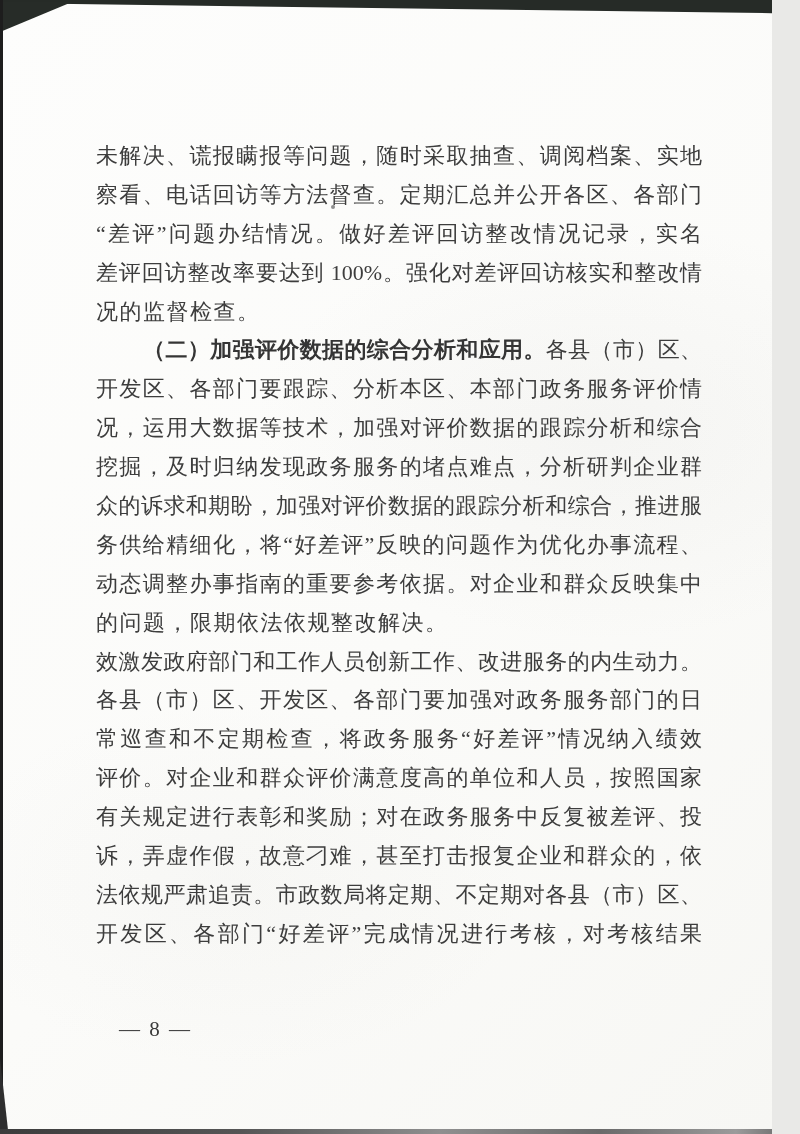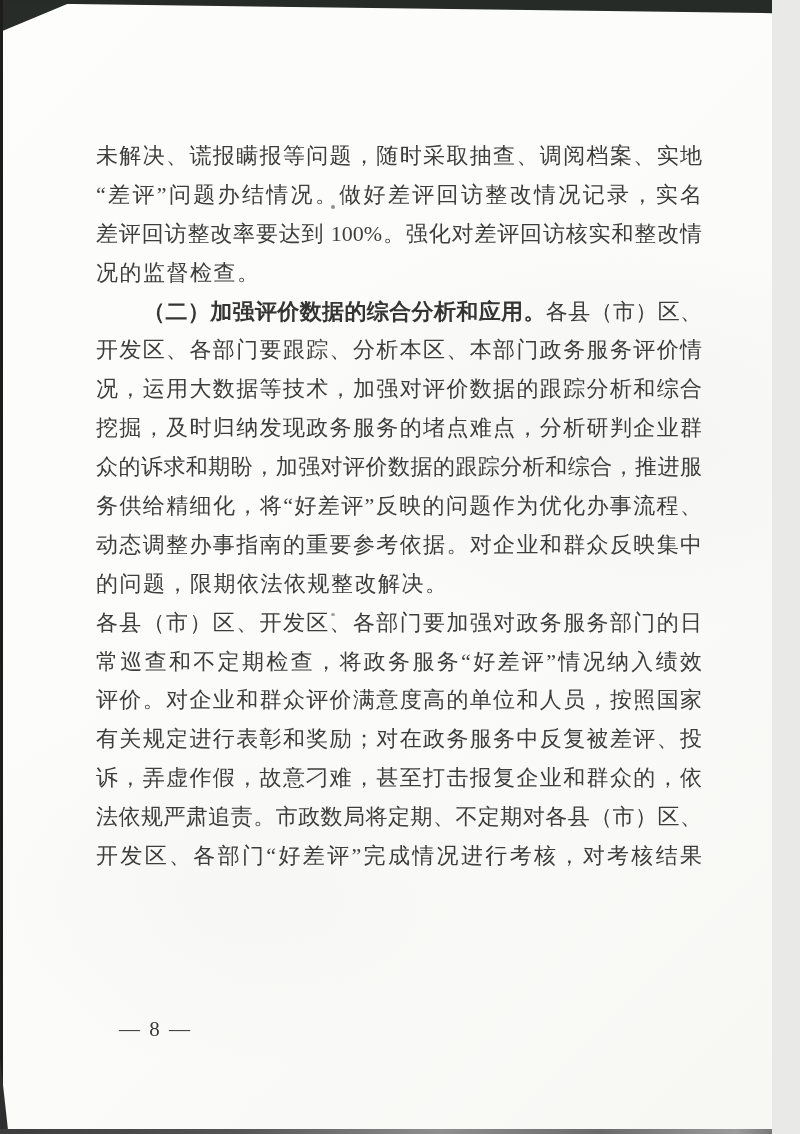--- a/index.html
+++ b/index.html
@@ -124,31 +124,33 @@
   <div class="edge-left-wedge"></div>
   <div class="edge-right"></div>
   <div class="edge-right-outer"></div>
   <div class="edge-bottom"></div>
 
   <div class="speck s1"></div>
   <div class="speck s2"></div>
 
   <div class="body-text">
       <div class="line">未解决、谎报瞒报等问题，随时采取抽查、调阅档案、实地</div>
+      <div class="line">察看、电话回访等方法督查。定期汇总并公开各区、各部门</div>
       <div class="line">“差评”问题办结情况。做好差评回访整改情况记录，实名</div>
       <div class="line">差评回访整改率要达到 100%。强化对差评回访核实和整改情</div>
       <div class="line short">况的监督检查。</div>
       <div class="line indent"><span class="heading">（二）加强评价数据的综合分析和应用。</span>各县（市）区、</div>
       <div class="line">开发区、各部门要跟踪、分析本区、本部门政务服务评价情</div>
       <div class="line">况，运用大数据等技术，加强对评价数据的跟踪分析和综合</div>
       <div class="line">挖掘，及时归纳发现政务服务的堵点难点，分析研判企业群</div>
       <div class="line">众的诉求和期盼，加强对评价数据的跟踪分析和综合，推进服</div>
       <div class="line">务供给精细化，将“好差评”反映的问题作为优化办事流程、</div>
       <div class="line">动态调整办事指南的重要参考依据。对企业和群众反映集中</div>
       <div class="line short">的问题，限期依法依规整改解决。</div>
+      <div class="line">效激发政府部门和工作人员创新工作、改进服务的内生动力。</div>
       <div class="line">各县（市）区、开发区、各部门要加强对政务服务部门的日</div>
       <div class="line">常巡查和不定期检查，将政务服务“好差评”情况纳入绩效</div>
       <div class="line">评价。对企业和群众评价满意度高的单位和人员，按照国家</div>
       <div class="line">有关规定进行表彰和奖励；对在政务服务中反复被差评、投</div>
       <div class="line">诉，弄虚作假，故意刁难，甚至打击报复企业和群众的，依</div>
       <div class="line">法依规严肃追责。市政数局将定期、不定期对各县（市）区、</div>
       <div class="line">开发区、各部门“好差评”完成情况进行考核，对考核结果</div>
     </div>
 
   <div class="page-number">— 8 —</div>

